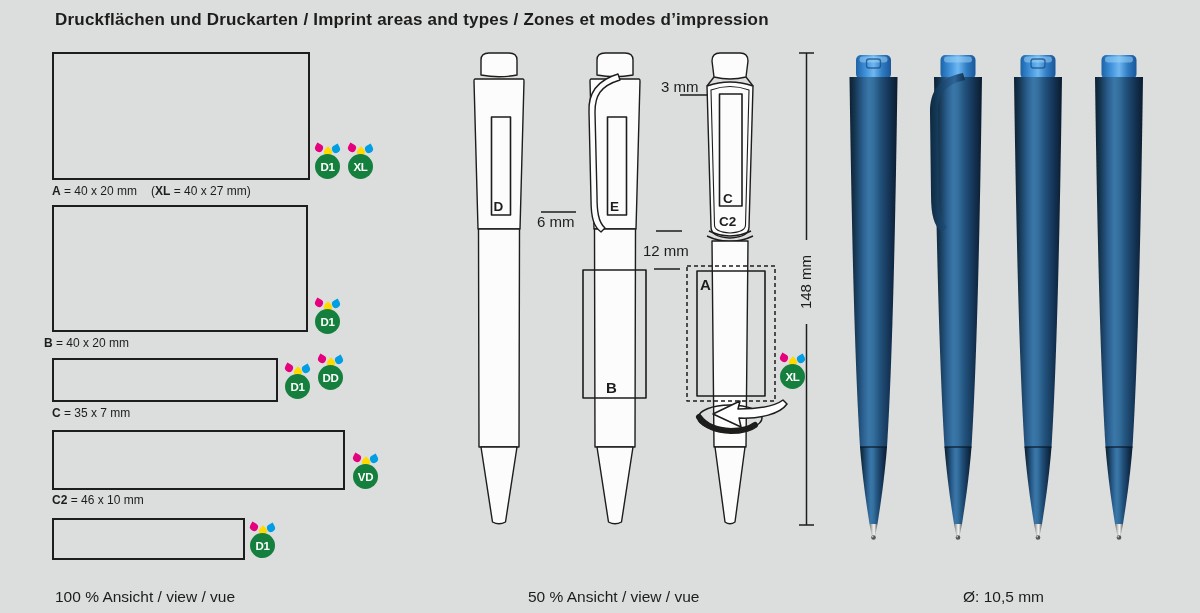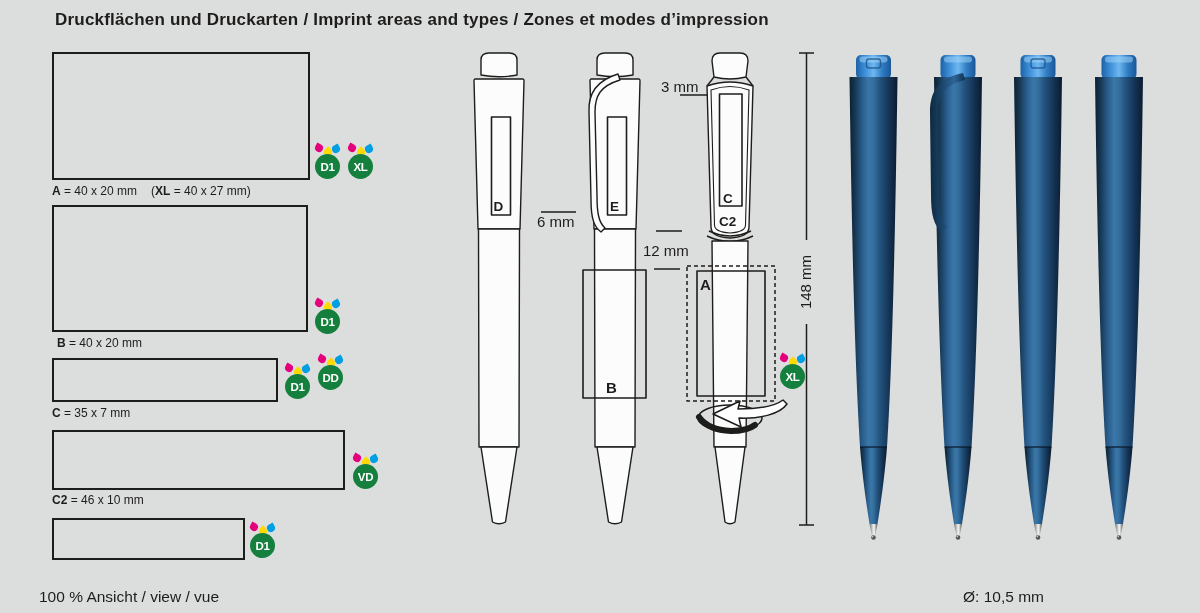--- a/index.html
+++ b/index.html
@@ -42,21 +42,21 @@
     <span class="badge-circle">D1</span>
   </div>
   <div class="badge" style="left:347px;top:142px">
     <i class="drop m"></i>
       <i class="drop y"></i>
       <i class="drop c"></i>
     <span class="badge-circle">XL</span>
   </div>
 
   <div class="area-rect" style="left:52px;top:205px;width:256px;height:127px"></div>
-  <div class="caption" style="left:57px;top:336px"><span class="b">B</span><span> = 40 x 20 mm</span></div>
+  <div class="caption" style="left:44px;top:336px"><span class="b">B</span><span> = 40 x 20 mm</span></div>
   <div class="badge" style="left:314px;top:297px">
     <i class="drop m"></i>
       <i class="drop y"></i>
       <i class="drop c"></i>
     <span class="badge-circle">D1</span>
   </div>
 
   <div class="area-rect" style="left:52px;top:358px;width:226px;height:44px"></div>
   <div class="caption" style="left:52px;top:406px"><span class="b">C</span><span> = 35 x 7 mm</span></div>
   <div class="badge" style="left:284px;top:362px">
@@ -237,16 +237,17 @@
       <path d="M1095,77 L1143,77 C1141,220 1138,360 1132.5,447 L1105.5,447 C1100,360 1097,220 1095,77 Z" fill="url(#gBody)"></path>
       <path d="M1105.5,447 L1132.5,447 C1130,478 1126,505 1123,524 L1115,524 C1112,505 1108,478 1105.5,447 Z" fill="url(#gBody)"></path>
       <line x1="1105.5" y1="447" x2="1132.5" y2="447" stroke="#081828" stroke-width="1.2"></line>
       <path d="M1115,524 L1123,524 L1120.5,536 L1117.5,536 Z" fill="url(#gMetal)"></path>
       <circle cx="1119" cy="537.5" r="2.3" fill="#555"></circle>
         <circle cx="1118.2" cy="536.7" r=".8" fill="#d8d8d8"></circle>
       <path d="M963,73 C938,78 930,92 930,112 L931,195 C931,215 934,226 942,232 L947,227 C940,220 939,208 939,192 L938,112 C938,95 944,85 965,80 Z" transform="translate(2238 0) scale(-1 1)" fill="url(#gClip)"></path>
     </g>
   </svg>
 
-  <div class="footer-text" style="left:39px">100 % Ansicht / view / vue</div>
+  <div class="footer-text" style="left:55px">100 % Ansicht / view / vue</div>
+  <div class="footer-text" style="left:528px">50 % Ansicht / view / vue</div>
   <div class="footer-text" style="left:963px">Ø: 10,5 mm</div>
 
 </div>
 
 </body></html>

